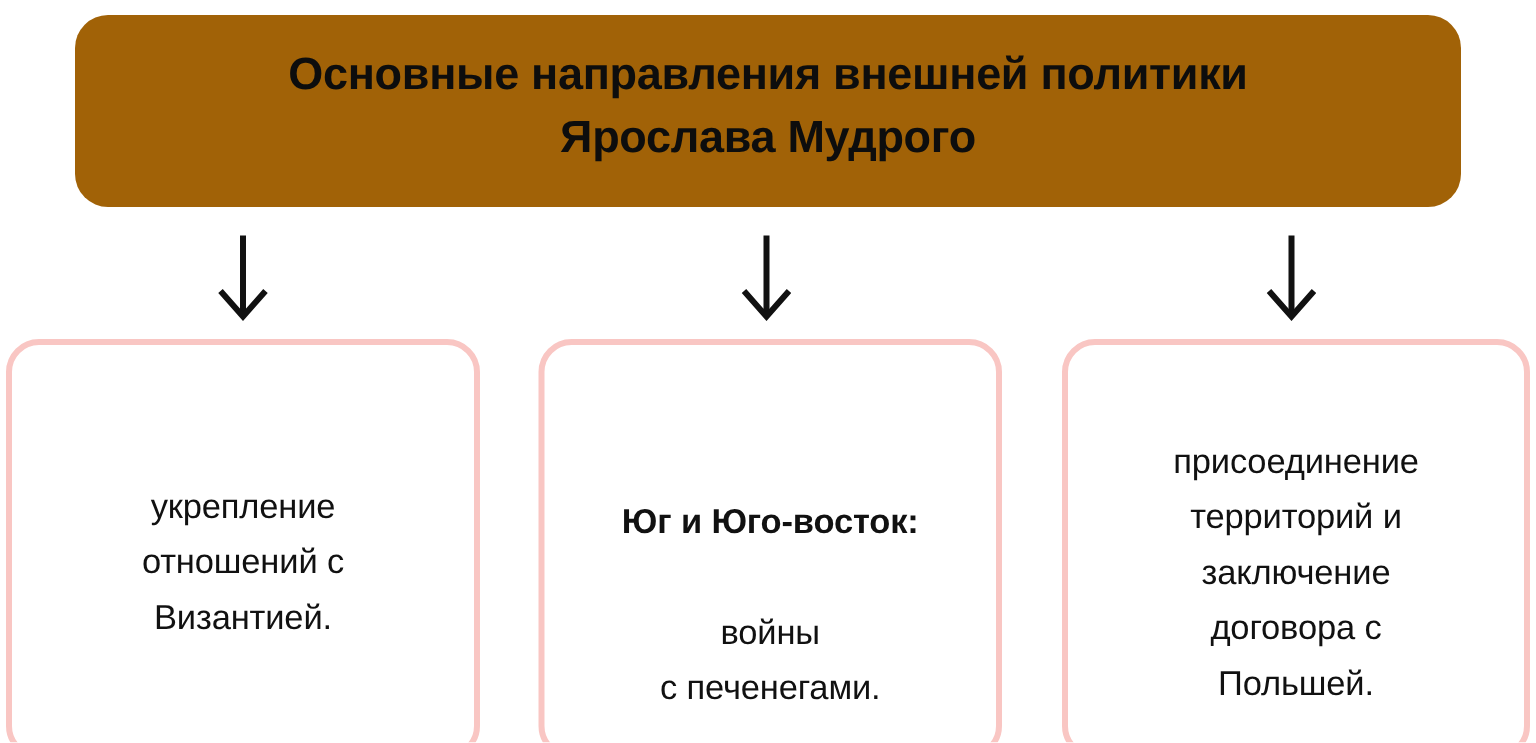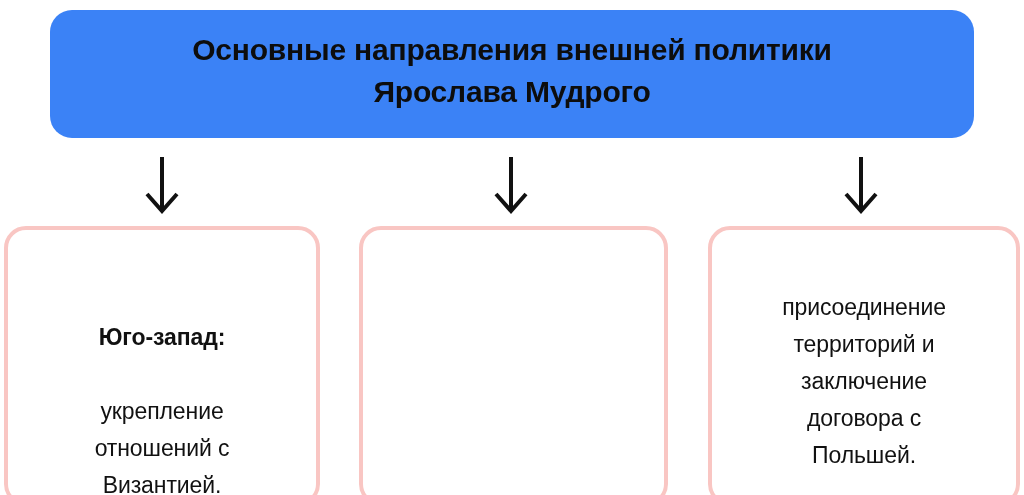--- a/index.html
+++ b/index.html
@@ -18,21 +18,21 @@
     overflow: hidden;
   }
 
   
   .title-box {
     position: absolute;
     left: 50px;
     top: 10px;
     width: 924px;
     height: 128px;
-    background: #3b82f6;
+    background: #a16207;
     border-radius: 22px;
     display: flex;
     align-items: center;
     justify-content: center;
     box-sizing: border-box;
     padding: 4px 40px 10px 40px;
   }
   .title-text {
     font-size: 30px;
     font-weight: bold;
@@ -116,29 +116,31 @@
 
   <div class="arrow" style="left:841px; top:156px;">
     <svg width="40" height="58" viewBox="0 0 40 58" aria-hidden="true">
       <line x1="20" y1="1" x2="20" y2="52" stroke="#111111" stroke-width="4"></line>
       <polyline points="5,38 20,55 35,38" fill="none" stroke="#111111" stroke-width="4" stroke-linejoin="miter" stroke-linecap="butt"></polyline>
     </svg>
   </div>
 
   <div class="card" id="card-1">
     <div class="card-text">
-      <span class="head">Юго-запад:</span>
       <span class="body">укрепление
 отношений с
 Византией.</span>
     </div>
   </div>
 
   <div class="card" id="card-2">
     <div class="card-text">
+      <span class="head">Юг и Юго-восток:</span>
+      <span class="body">войны
+с печенегами.</span>
     </div>
   </div>
 
   <div class="card" id="card-3">
     <div class="card-text">
       <span class="body">присоединение
 территорий и
 заключение
 договора с
 Польшей.</span>

